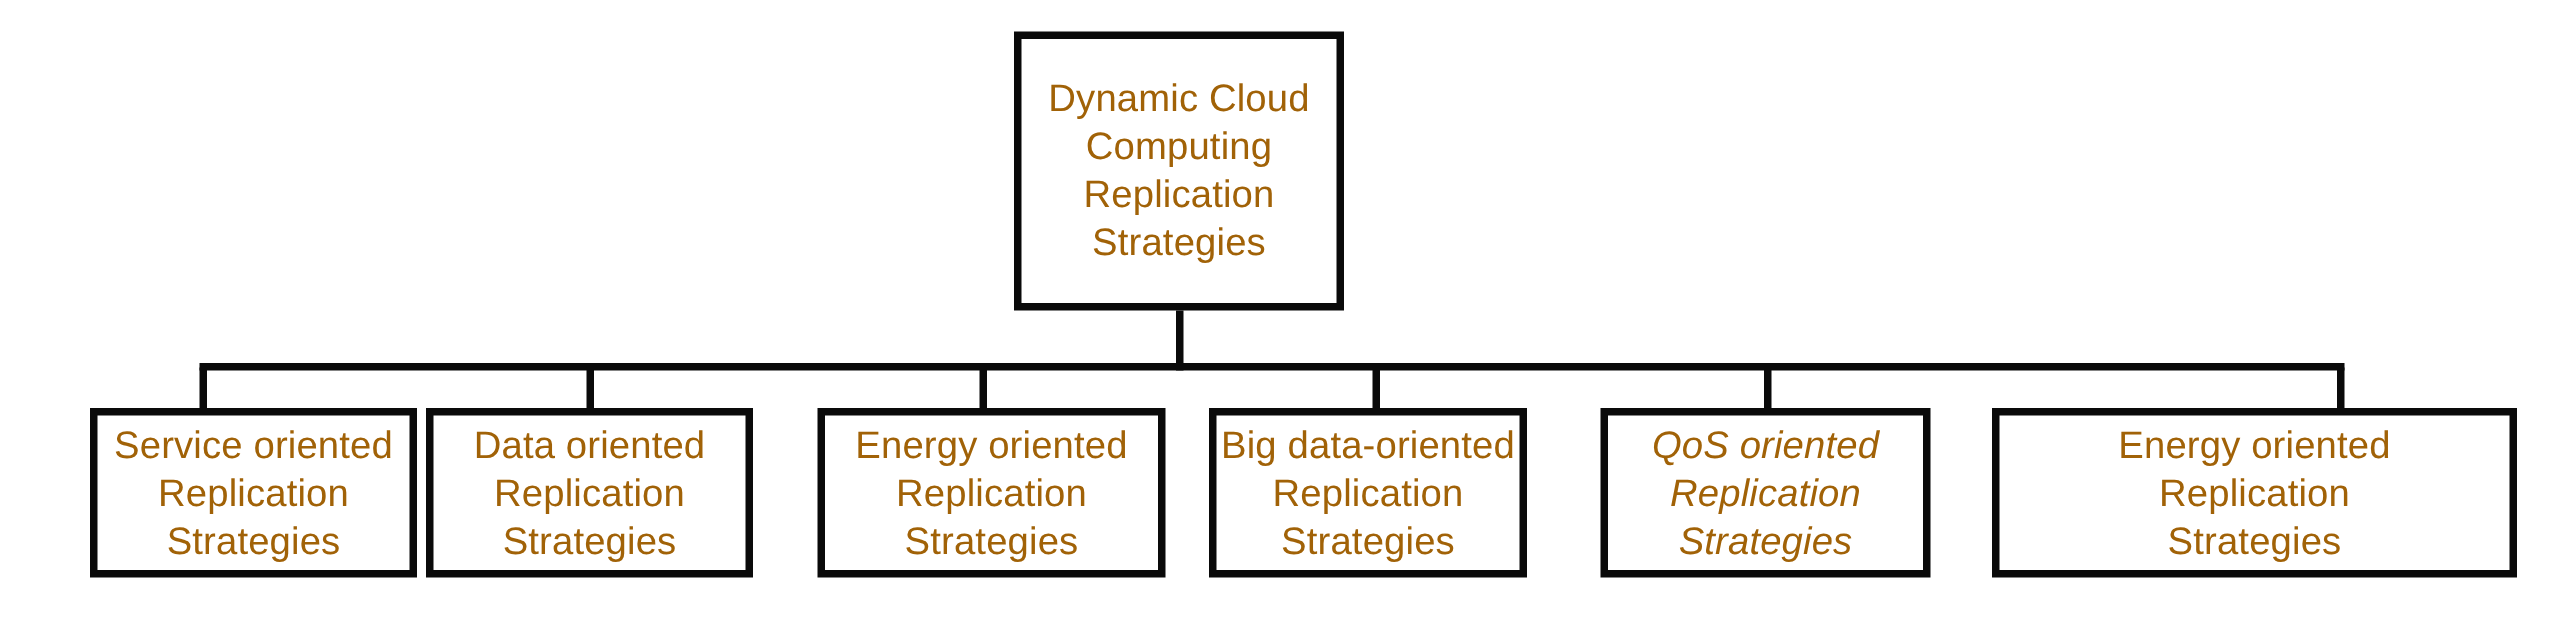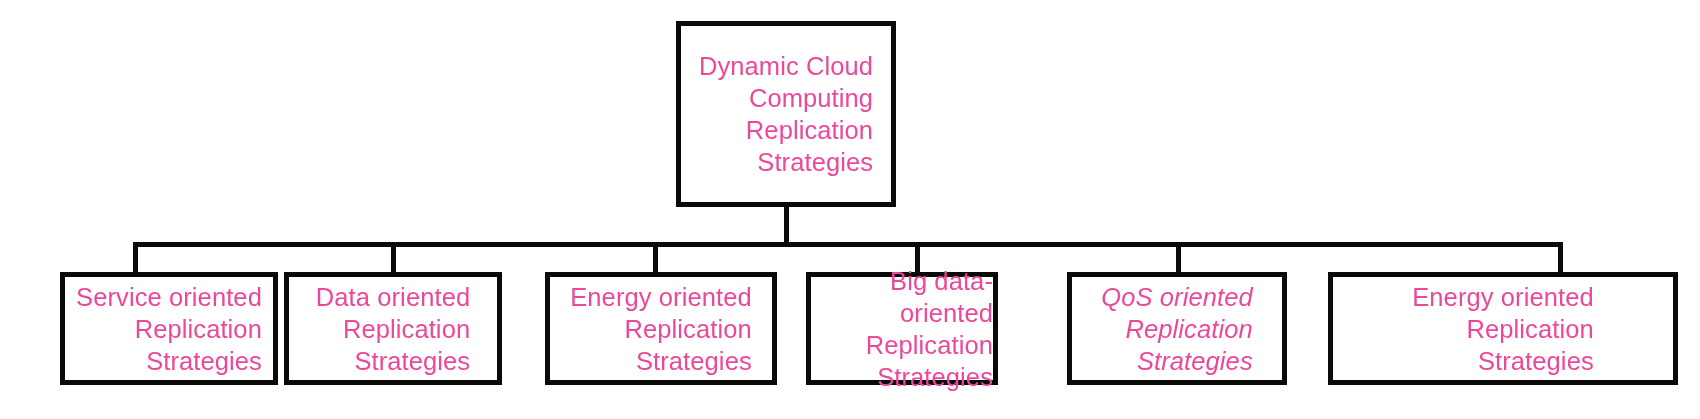--- a/index.html
+++ b/index.html
@@ -21,22 +21,22 @@
     position: absolute;
     box-sizing: border-box;
     background: #ffffff;
     border: 5px solid #0a0a0a;
     display: flex;
     align-items: center;
     justify-content: center;
     z-index: 3;
   }
   .node-label {
-    text-align: right;
-    color: #ec4899;
+    text-align: center;
+    color: #a16207;
     line-height: 1.255;
     white-space: pre-line;
     letter-spacing: 0.1px;
   }
 
   
   #node-root {
     left: 676px;
     top: 21px;
     width: 220px;
@@ -51,21 +51,21 @@
     top: 272px;
     height: 113px;
   }
   .node-child .node-label {
     font-size: 25.5px;
   }
 
   #node-child-0 { left: 24px;   width: 218px; margin-left: 36px; }
   #node-child-1 { left: 284px;  width: 218px; }
   #node-child-2 { left: 545px;  width: 232px; }
-  #node-child-3 { left: 806px;  width: 192px; }
+  #node-child-3 { left: 806px;  width: 212px; }
   #node-child-4 { left: 1067px; width: 220px; font-style: italic; }
   #node-child-5 { left: 1328px; width: 350px; }
 
   
   .connector {
     position: absolute;
     background: #0a0a0a;
     z-index: 1;
   }
   

